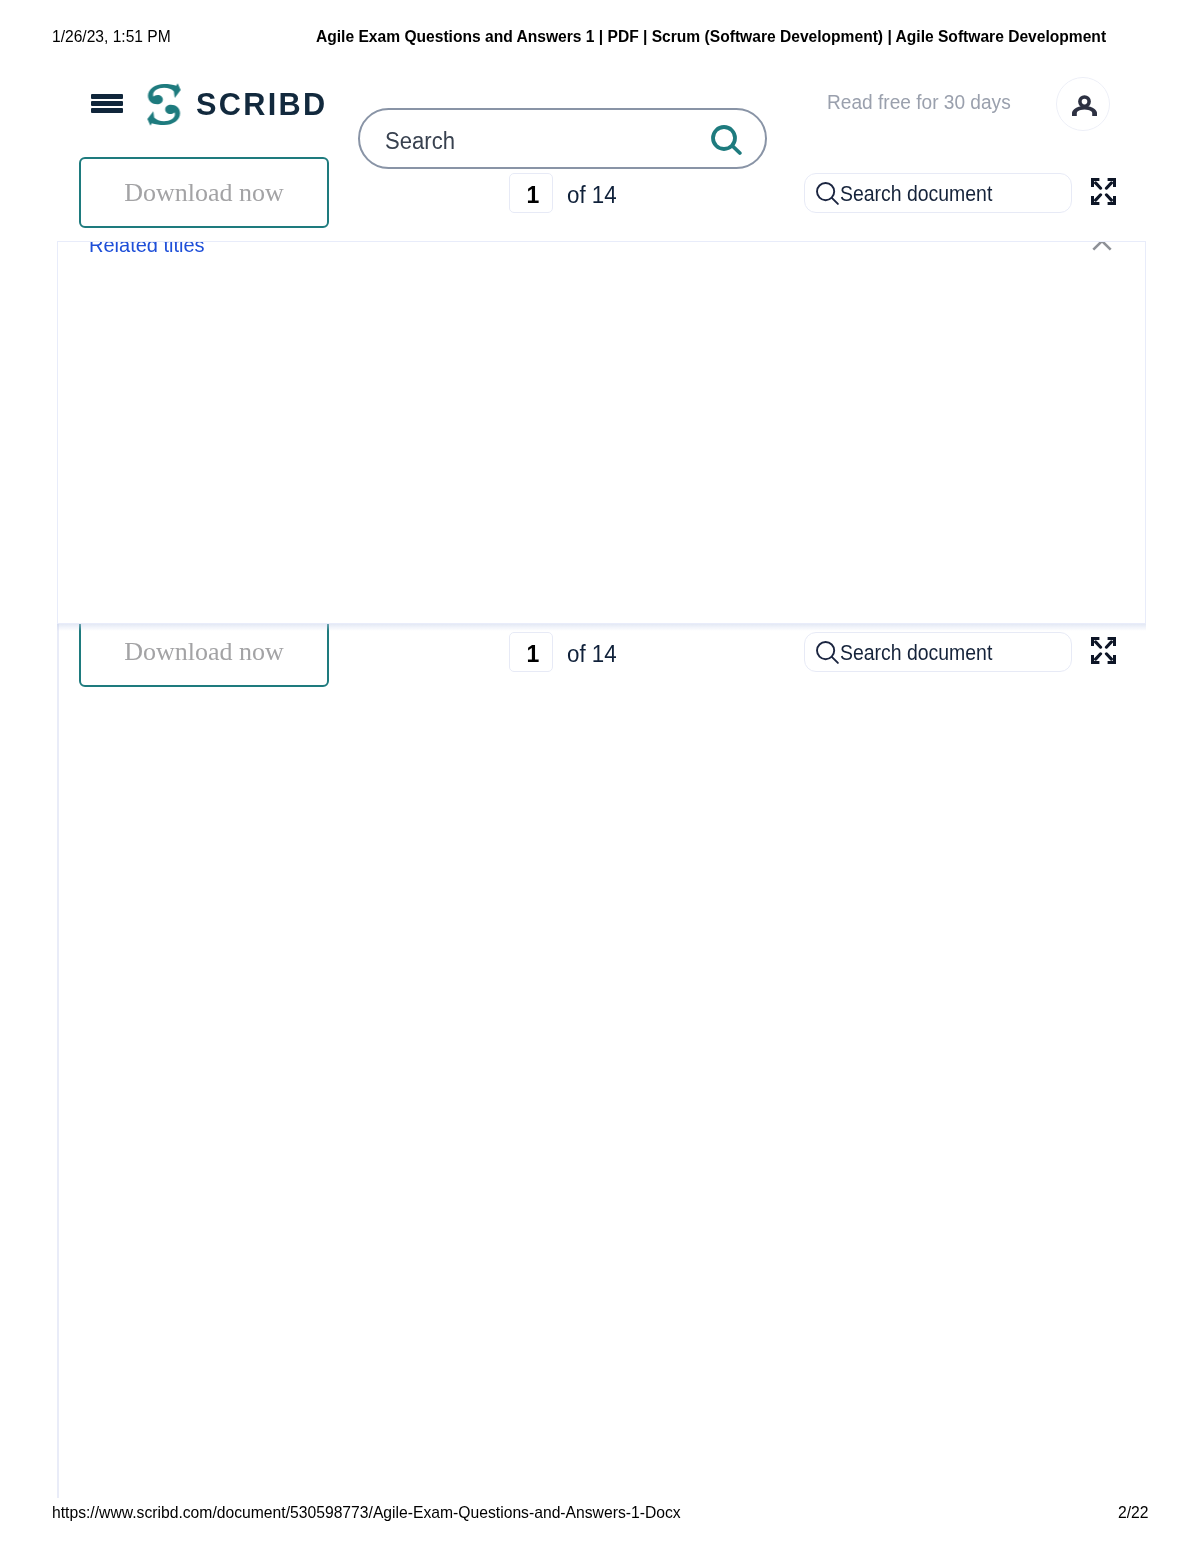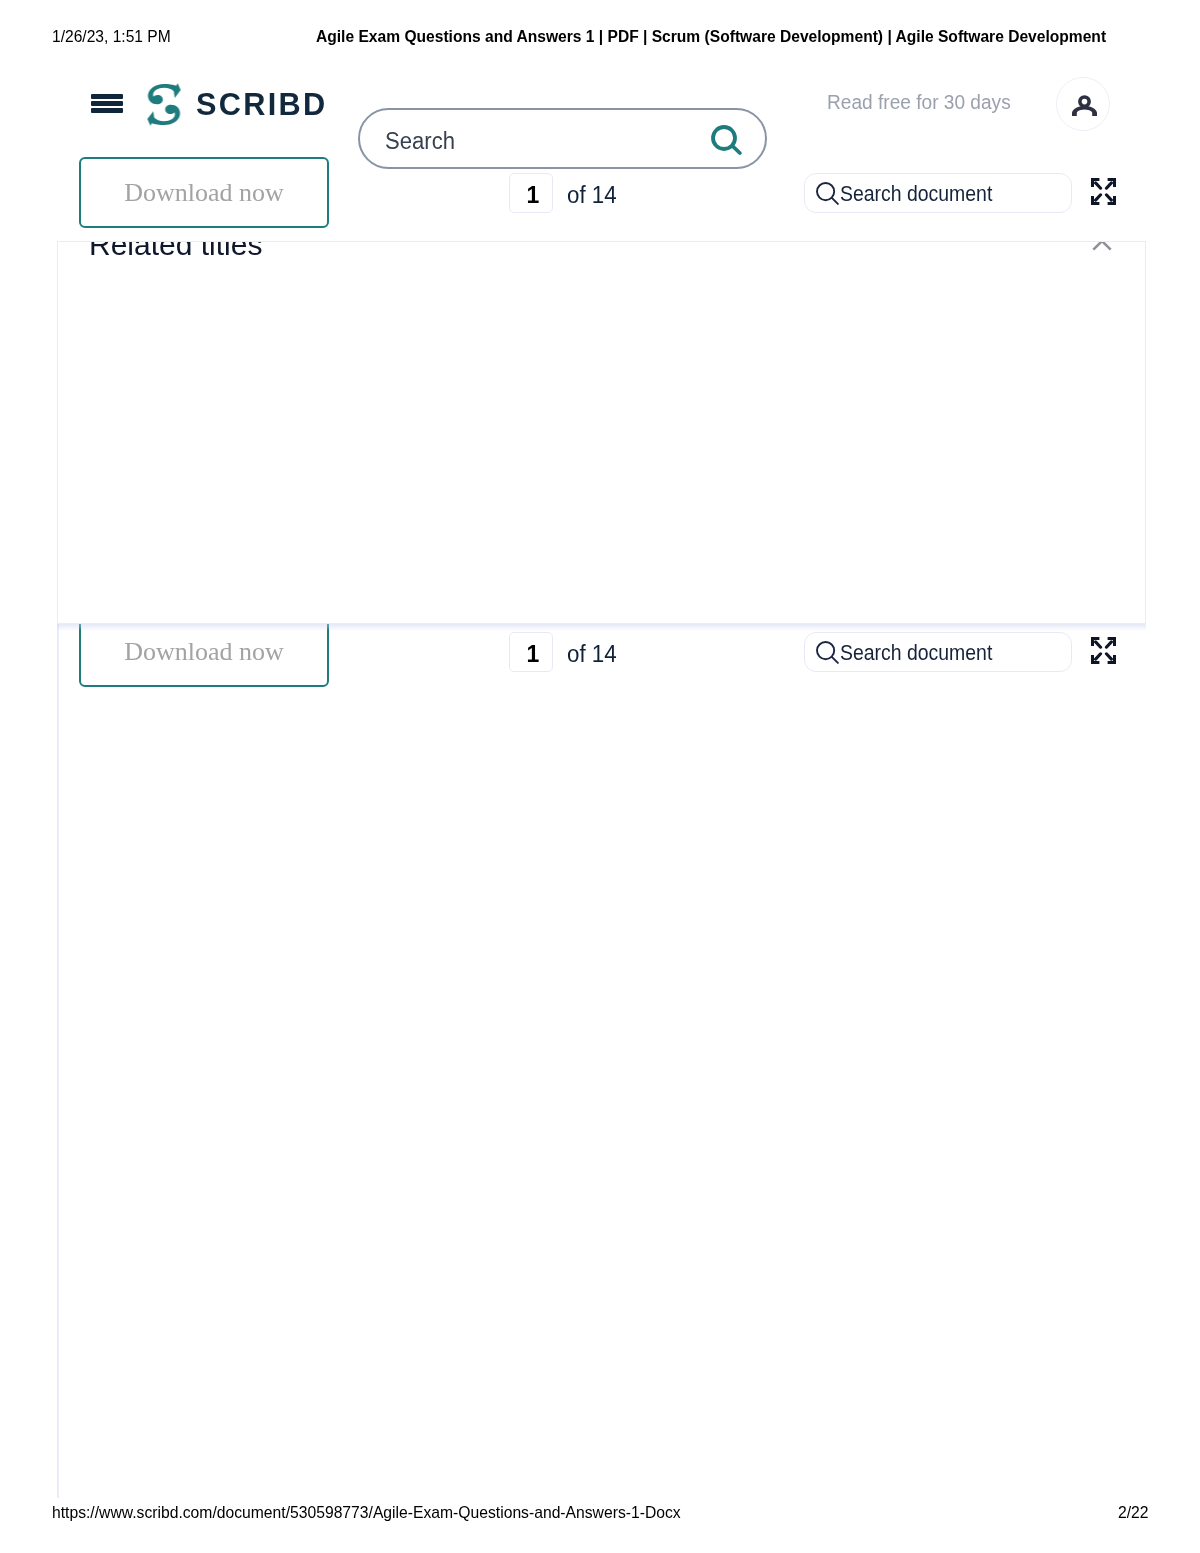--- a/index.html
+++ b/index.html
@@ -59,21 +59,21 @@
   .docsearch{position:absolute;left:804px;top:16px;width:268px;height:40px;
     border:1.4px solid #e7eaf6;border-radius:12px;box-sizing:border-box;background:#fff;}
   .docsearch .mg2{position:absolute;left:10.5px;top:7.5px;width:23px;height:23px;}
   .docsearch .t{position:absolute;left:34.5px;top:7.5px;font-size:21.6px;color:#15233a;white-space:nowrap;line-height:24px;
     transform:scaleX(0.9);transform-origin:left top;opacity:0.999;}
   .fs-icon{position:absolute;left:1091px;top:20.5px;width:26px;height:27px;}
 
   
   .rel-panel{position:absolute;left:57px;top:241px;width:1089px;height:383px;
     border:1.5px solid #e8ecfa;box-sizing:border-box;background:#fff;overflow:hidden;z-index:5;}
-  .rel-title{position:absolute;left:31px;top:-11px;font-size:30px;color:#0f172a;white-space:nowrap;line-height:28px;}
+  .rel-title{position:absolute;left:31px;top:-11px;font-size:20px;color:#1d4ed8;white-space:nowrap;line-height:28px;}
   .rel-chev{position:absolute;left:1034px;top:-3px;width:20px;height:16px;}
 
   .panel-shadow{position:absolute;left:57px;top:624px;width:1089px;height:7px;
     background:linear-gradient(to bottom, rgba(196,207,234,0.46), rgba(255,255,255,0));z-index:6;}
   .left-rule{position:absolute;left:57px;top:623px;width:1.5px;height:875px;background:#e9ecf8;}
 
   
   .footer{position:absolute;left:0;top:1504px;width:1200px;height:20px;font-size:15.7px;color:#000;padding-left:44px;}
   .foot-url{position:absolute;left:52px;top:0;white-space:nowrap;}
   .foot-pg{position:absolute;left:1118px;top:0;white-space:nowrap;}

